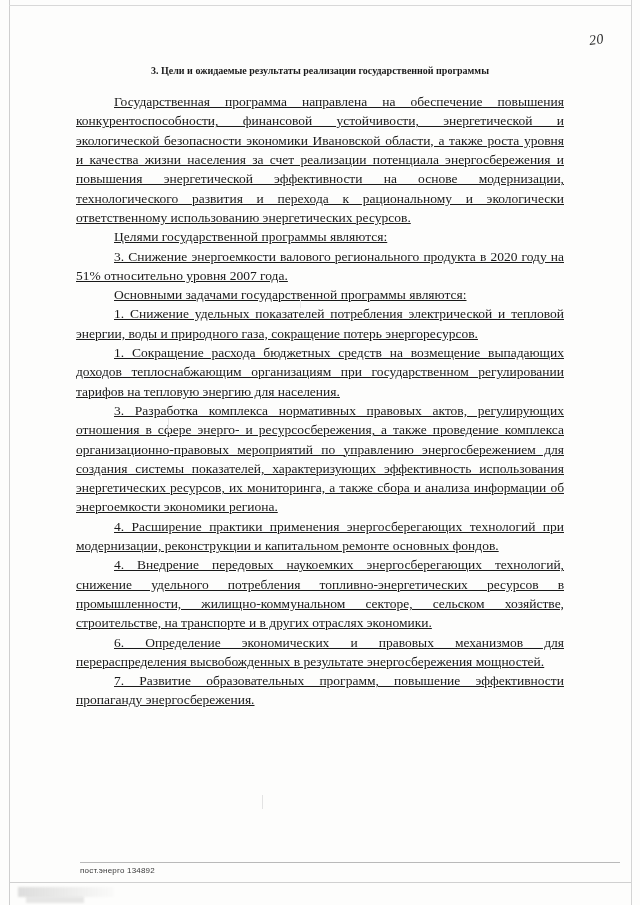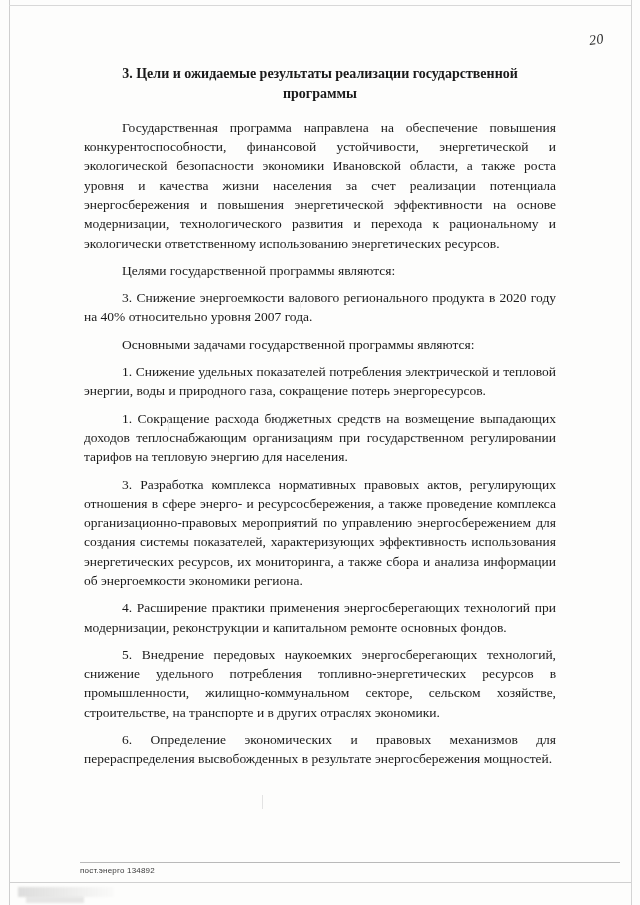--- a/index.html
+++ b/index.html
@@ -68,34 +68,35 @@
     transform: rotate(-8deg);
   }
   .content {
     position: absolute;
     left: 76px;
     top: 64px;
     width: 488px;
   }
   .doc-title {
     font-weight: bold;
-    font-size: 14px;
+    font-size: 10px;
     line-height: 1.42;
     text-align: center;
     margin: 0 0 14px 0;
     padding: 0 18px;
   }
   p.body-par {
-    margin: 8px;
+    margin: 0;
     font-size: 13.5px;
     line-height: 1.43;
     text-align: justify;
     text-indent: 38px;
     text-justify: inter-word;
     hyphens: none;
+    text-decoration: underline;
   }
   p.body-par + p.body-par {
     margin-top: 0;
   }
   
   .artifact {
     position: absolute;
     background: #e3e3e3;
   }
   .a1 { left: 168px; top: 418px; width: 1px; height: 14px; }
@@ -143,28 +144,29 @@
   <div class="scan-edge-top"></div>
   <div class="scan-edge-bottom"></div>
 
   <div class="page-number">20</div>
 
   <div class="content">
     <h1 class="doc-title">3. Цели и ожидаемые результаты реализации государственной программы</h1>
 
     <p class="body-par">Государственная программа направлена на обеспечение повышения конкурентоспособности, финансовой устойчивости, энергетической и экологической безопасности экономики Ивановской области, а также роста уровня и качества жизни населения за счет реализации потенциала энергосбережения и повышения энергетической эффективности на основе модернизации, технологического развития и перехода к рациональному и экологически ответственному использованию энергетических ресурсов.</p>
     <p class="body-par">Целями государственной программы являются:</p>
-    <p class="body-par">3. Снижение энергоемкости валового регионального продукта в 2020 году на 40% относительно уровня 2007 года.</p>
+    <p class="body-par">3. Снижение энергоемкости валового регионального продукта в 2020 году на 51% относительно уровня 2007 года.</p>
     <p class="body-par">Основными задачами государственной программы являются:</p>
     <p class="body-par">1. Снижение удельных показателей потребления электрической и тепловой энергии, воды и природного газа, сокращение потерь энергоресурсов.</p>
     <p class="body-par">1. Сокращение расхода бюджетных средств на возмещение выпадающих доходов теплоснабжающим организациям при государственном регулировании тарифов на тепловую энергию для населения.</p>
     <p class="body-par">3. Разработка комплекса нормативных правовых актов, регулирующих отношения в сфере энерго- и ресурсосбережения, а также проведение комплекса организационно-правовых мероприятий по управлению энергосбережением для создания системы показателей, характеризующих эффективность использования энергетических ресурсов, их мониторинга, а также сбора и анализа информации об энергоемкости экономики региона.</p>
     <p class="body-par">4. Расширение практики применения энергосберегающих технологий при модернизации, реконструкции и капитальном ремонте основных фондов.</p>
-    <p class="body-par">5. Внедрение передовых наукоемких энергосберегающих технологий, снижение удельного потребления топливно-энергетических ресурсов в промышленности, жилищно-коммунальном секторе, сельском хозяйстве, строительстве, на транспорте и в других отраслях экономики.</p>
+    <p class="body-par">4. Внедрение передовых наукоемких энергосберегающих технологий, снижение удельного потребления топливно-энергетических ресурсов в промышленности, жилищно-коммунальном секторе, сельском хозяйстве, строительстве, на транспорте и в других отраслях экономики.</p>
     <p class="body-par">6. Определение экономических и правовых механизмов для перераспределения высвобожденных в результате энергосбережения мощностей.</p>
+    <p class="body-par">7. Развитие образовательных программ, повышение эффективности пропаганду энергосбережения.</p>
   </div>
 
   <div class="artifact a1"></div>
   <div class="artifact a2"></div>
   <div class="artifact a3"></div>
 
   <div class="footer">пост.энерго 134892</div>
   <div class="footer-smudge"></div>
   <div class="footer-smudge2"></div>
 

